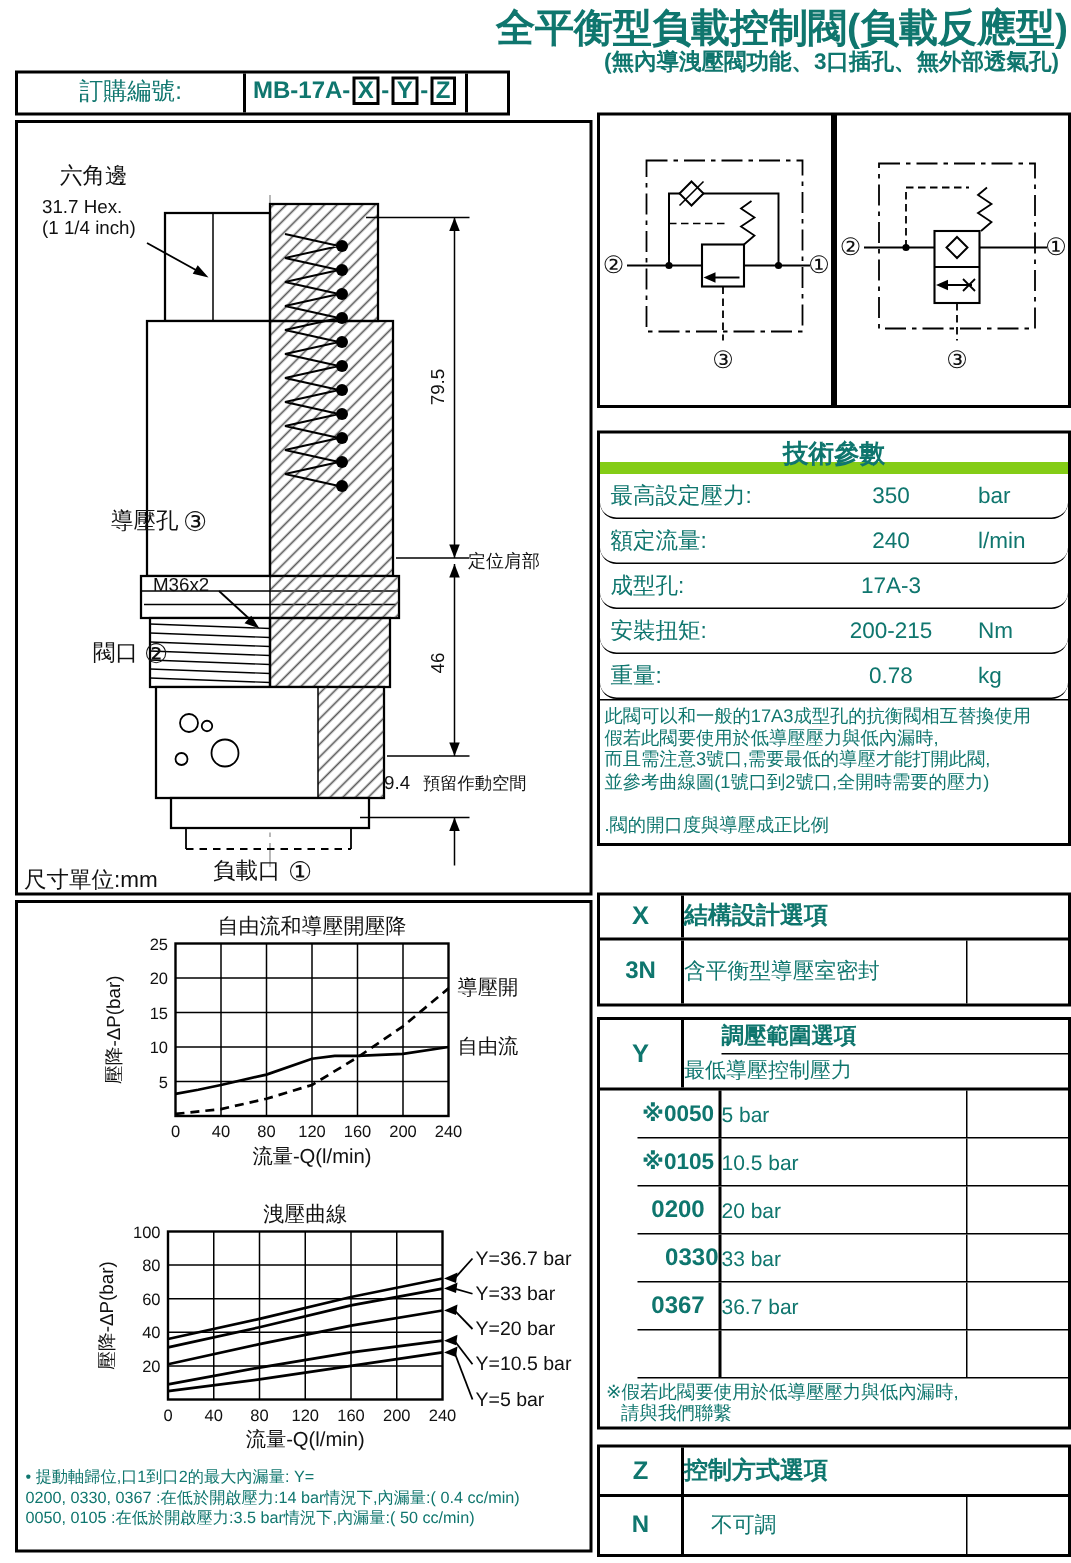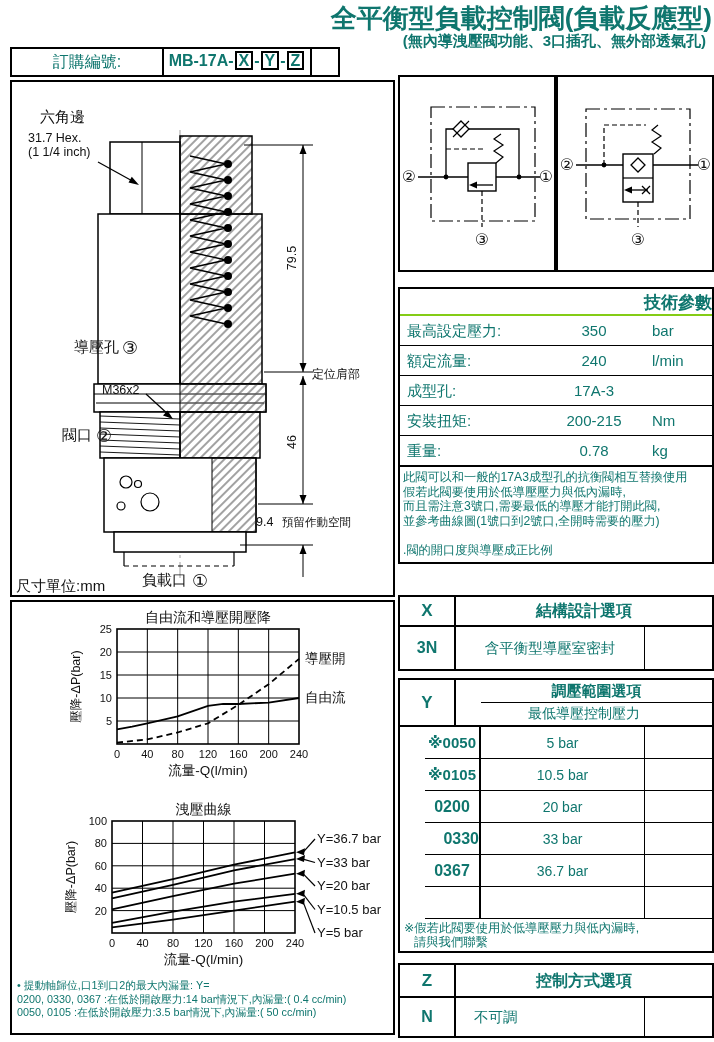--- a/index.html
+++ b/index.html
@@ -16,35 +16,35 @@
   .ocell1{width:152px;border-right:2px solid #000;text-align:center;font-size:16px;line-height:25px;}
   .ocell2{width:148px;border-right:2px solid #000;text-align:center;font-size:16px;font-weight:bold;line-height:24px;white-space:nowrap;}
   .ocell3{flex:1;}
   .cbox{display:inline-block;border:2px solid #000;padding:0 2px;line-height:15px;margin:0 1px;}
   
   .panel{border:2px solid #000;background:#fff;}
   .drawpanel{left:10px;top:80px;width:385px;height:517px;}
   .schembox{top:75px;width:158px;height:197px;}
   
   .specs{left:398px;top:287px;width:316px;border:2px solid #000;}
-  .specs-title{height:27px;line-height:27px;text-align:right;font-weight:bold;font-size:17px;border-bottom:2px solid #84cc16;}
-  .specs-row{display:flex;height:30px;line-height:30px;border-bottom:1px solid #000;font-size:15px;}
+  .specs-title{height:27px;line-height:27px;text-align:center;font-weight:bold;font-size:17px;border-bottom:8px solid #84cc16;}
+  .specs-row{display:flex;height:30px;line-height:30px;border-bottom:1px solid #000;font-size:15px;border-radius:11px;}
   .sl{width:136px;padding-left:7px;white-space:nowrap;}
   .sv{width:116px;text-align:center;}
   .su{width:53px;text-align:left;}
   .specs-note{border-top:1px solid #000;padding:3px 3px 4px 3px;font-size:12.2px;line-height:14.6px;}
   .specs-note div{min-height:14.6px;white-space:nowrap;}
   
   .chartspanel{left:10px;top:600px;width:385px;height:435px;}
   .chartnote{left:5px;top:377px;font-size:10.8px;line-height:13.6px;white-space:nowrap;}
   
   .opt{left:398px;width:316px;border:2px solid #000;font-size:15px;}
   .orow{display:flex;align-items:stretch;}
   .oc{width:56px;border-right:2px solid #000;text-align:center;font-weight:bold;}
-  .od{flex:1;text-align:center;}
+  .od{flex:1;}
   .oe{width:68px;border-left:1px solid #000;}
   .hdr{font-weight:bold;font-size:16px;}
   .bb2{border-bottom:2px solid #000;}
   .bb1{border-bottom:1px solid #000;margin-left:25px;}
   .foot{padding:2px 4px;font-size:12.3px;line-height:14px;text-align:left;}
   .foot .ind{padding-left:10px;}
 </style>
 </head>
 <body>
 

